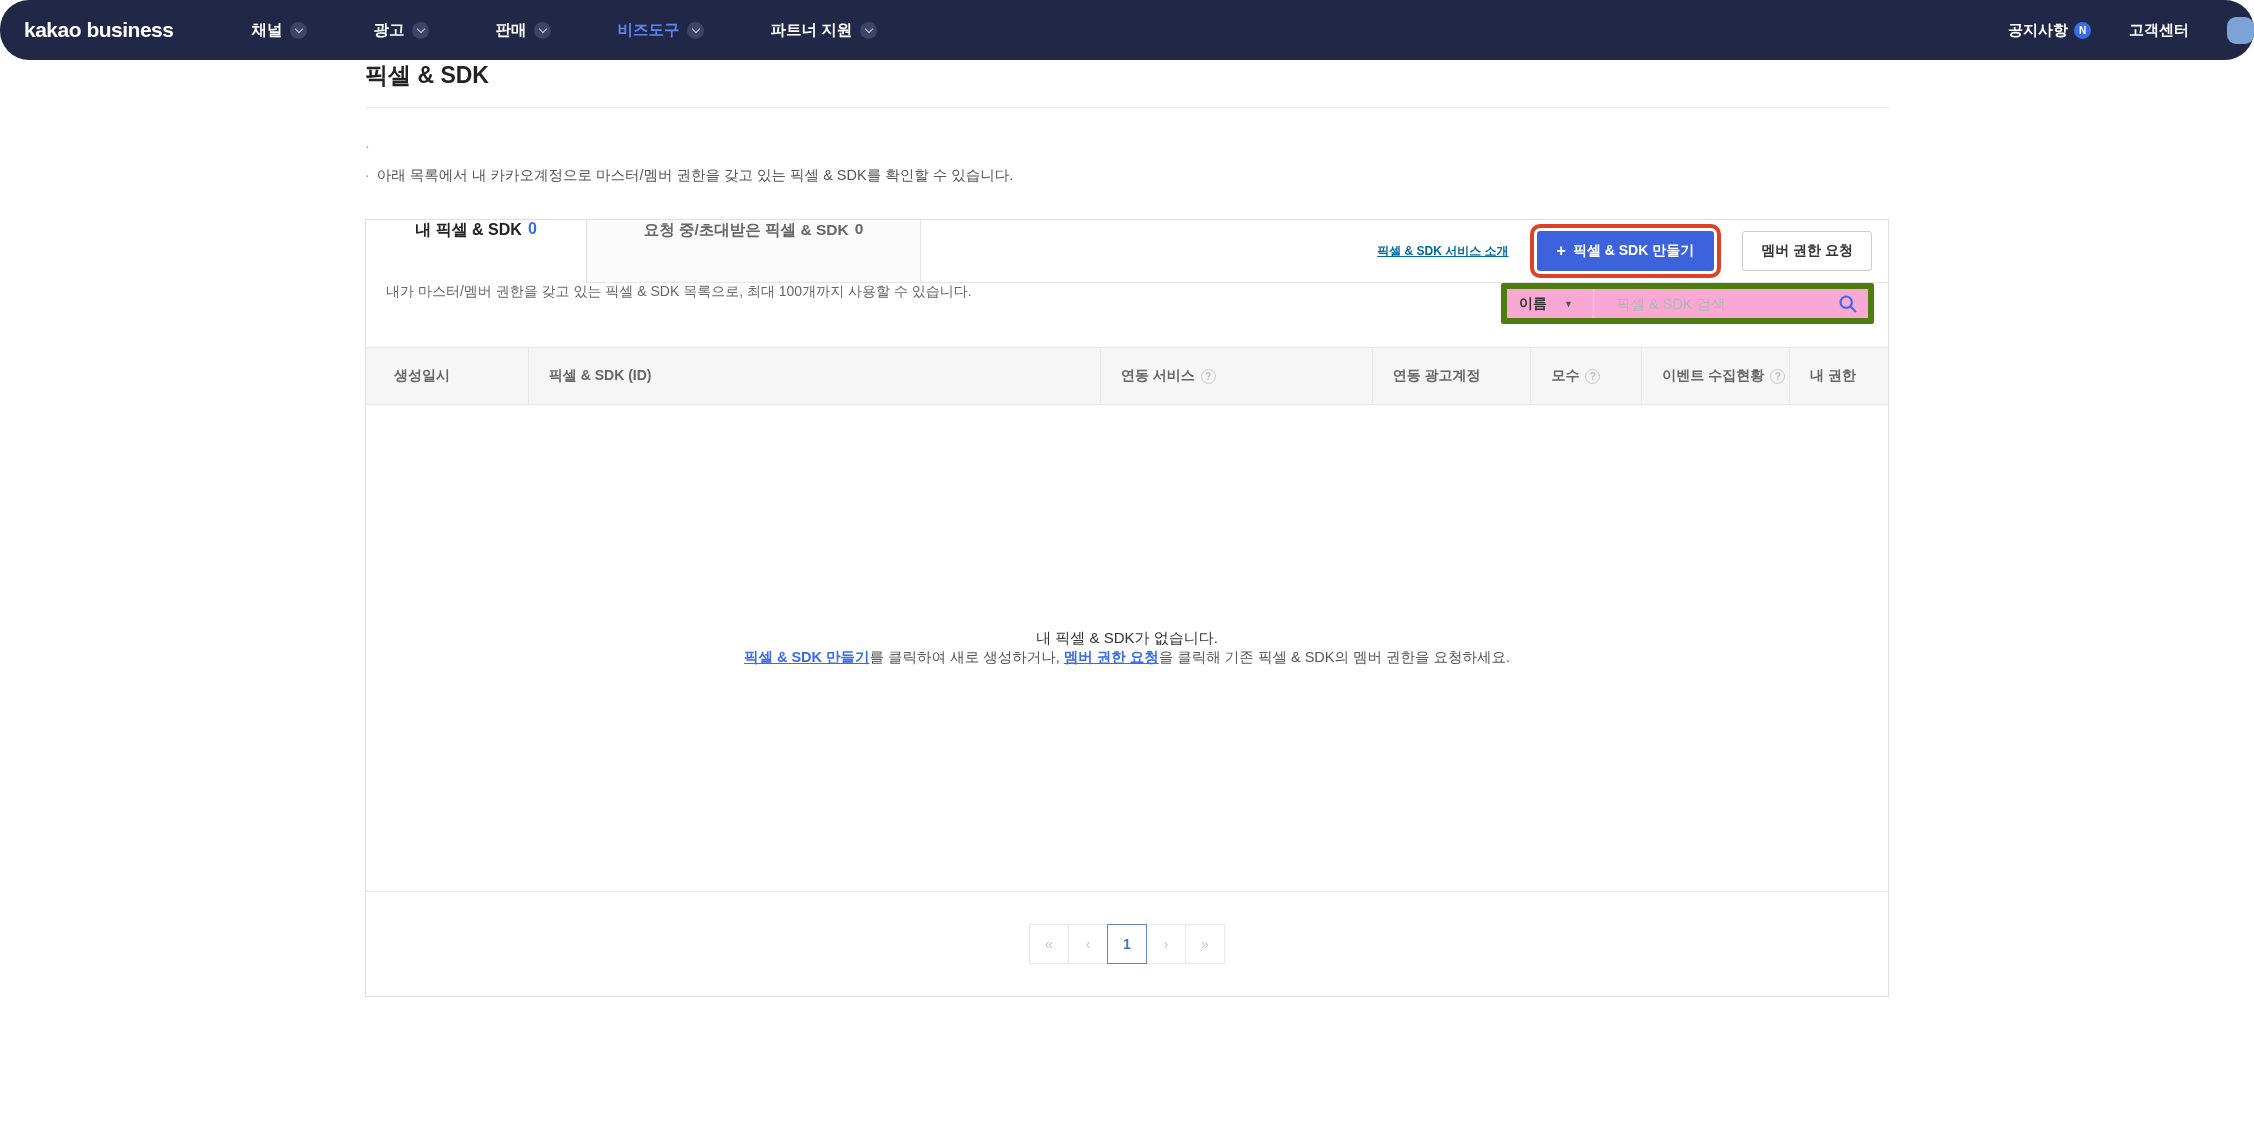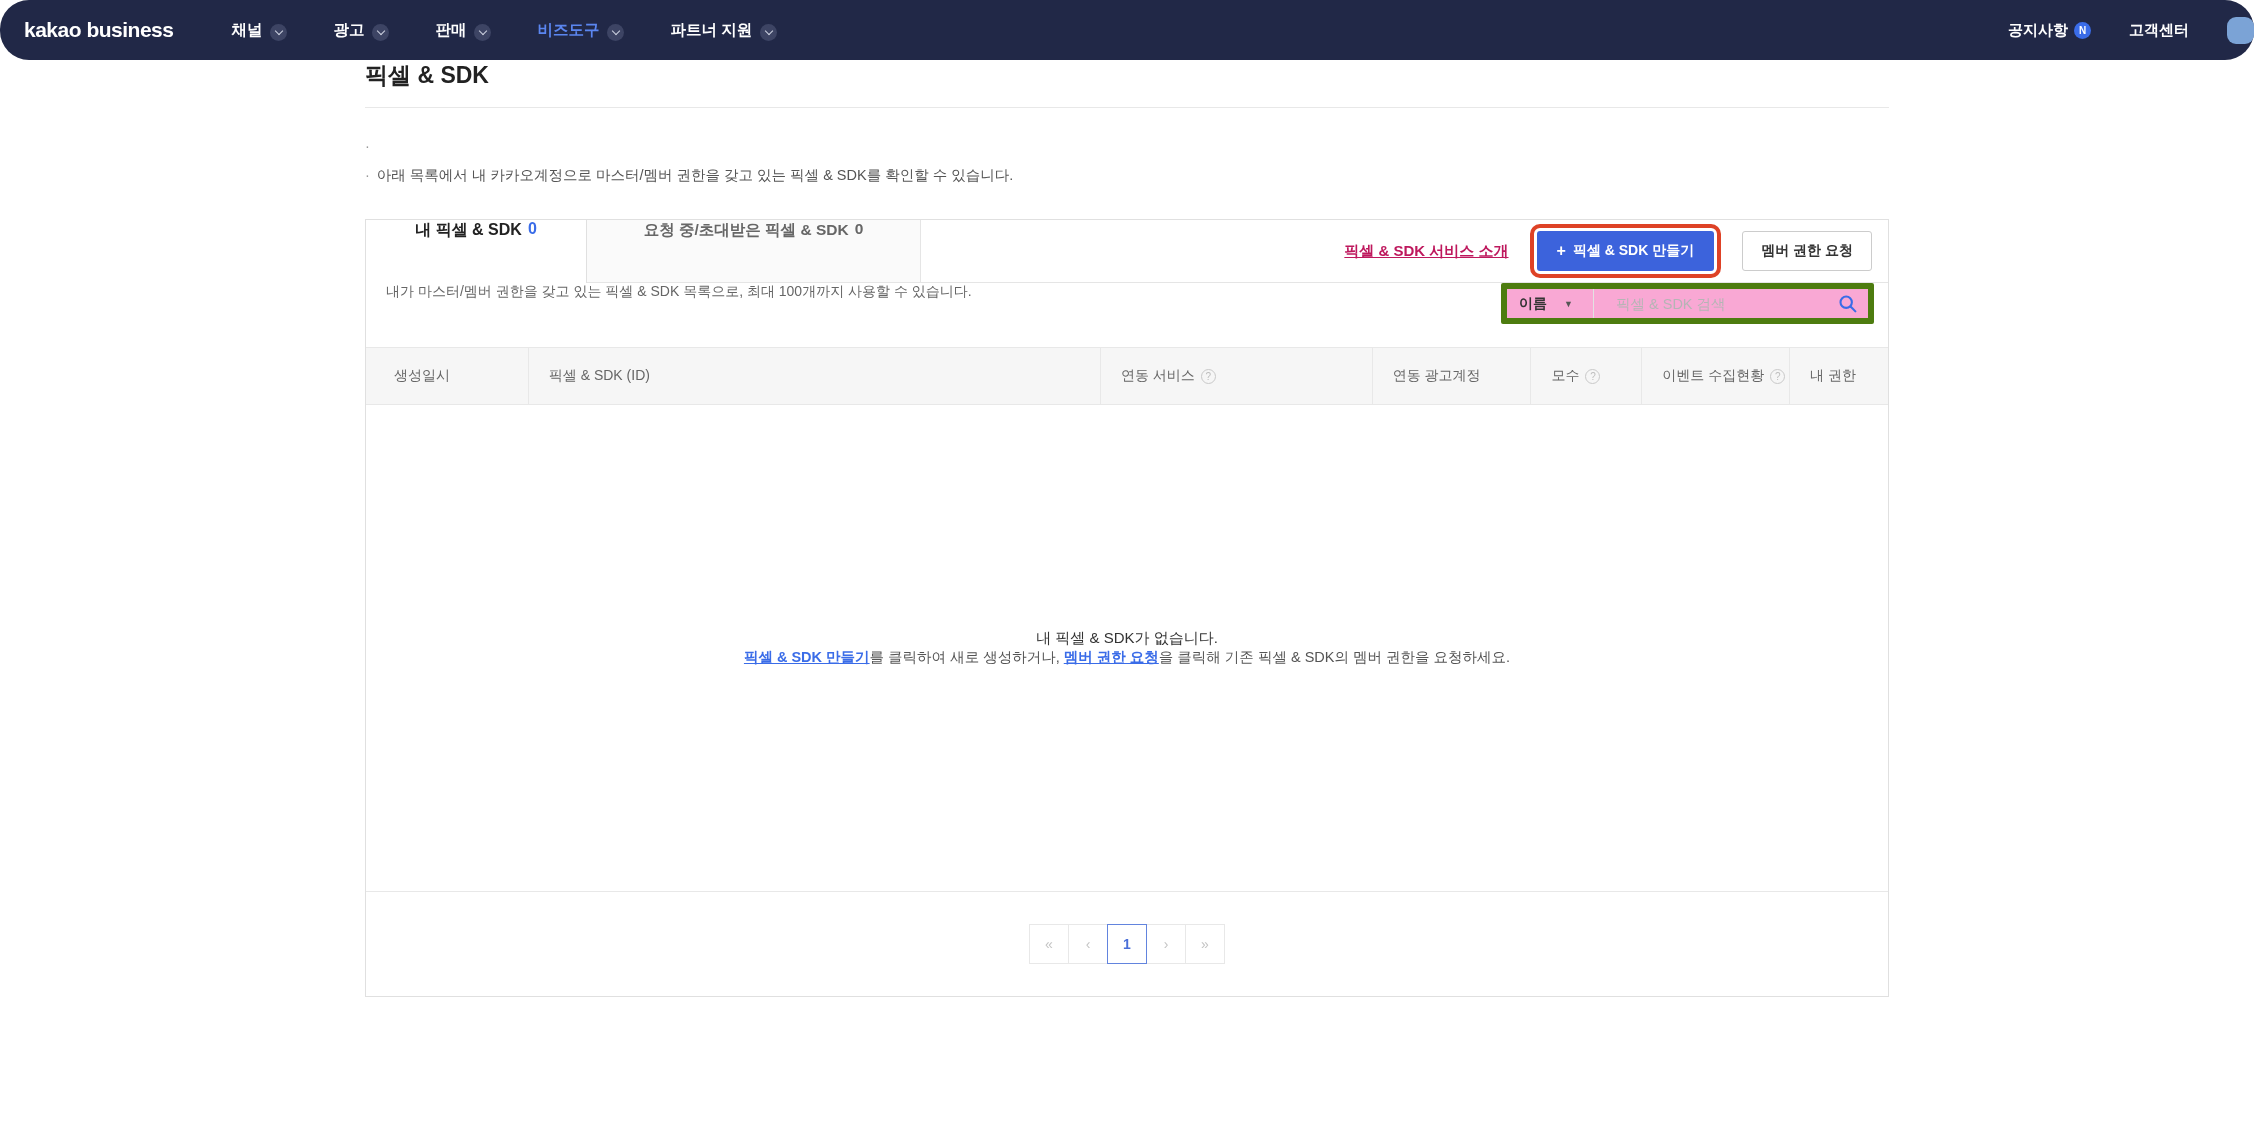--- a/index.html
+++ b/index.html
@@ -4,21 +4,21 @@
 <style>
   * { box-sizing: border-box; margin: 0; padding: 0; }
   html,body { width: 2254px; height: 1122px; background:#fff;
     font-family: "Liberation Sans", sans-serif; }
 
   
   .navbar { height:60px; background:#212847; display:flex; align-items:center;
     padding:0 0 0 24px; color:#fff;border-radius:29px; }
   .logo { font-size:21px; font-weight:800; letter-spacing:-0.5px; white-space:nowrap; }
   .nav-menu { display:flex; align-items:center; margin-left:58px; gap:46px; }
-  .nav-item { display:flex; align-items:flex-end; gap:8px; cursor:pointer; }
+  .nav-item { display:flex; align-items:center; gap:8px; cursor:pointer;margin-left:20px; }
   .nav-item .lbl { font-size:15.5px; font-weight:700; color:#fff; }
   .nav-item.active .lbl { color:#5b86f0; }
   .chev-circle { width:17px; height:17px; border-radius:50%; background:#3d4464;
     display:flex; align-items:center; justify-content:center; }
   .chev-circle::after { content:""; width:5px; height:5px;
     border-right:1.8px solid #cdd2e0; border-bottom:1.8px solid #cdd2e0;
     transform:rotate(45deg); margin-top:-3px; }
   .nav-right { margin-left:auto; display:flex; align-items:center; gap:38px; }
   .nav-right .txt { font-size:15px; font-weight:700; color:#fff; display:flex;
     align-items:center; gap:6px; cursor:pointer; }
@@ -41,21 +41,21 @@
   .tab { display:flex; align-items:flex-start; justify-content:center; gap:6px;
     font-size:16px; cursor:pointer; }
   .tab.active { width:221px; background:#fff; border-right:1px solid #e0e0e0;
     font-weight:700; color:#222; }
   .tab.active .cnt { color:#3a6ce8; font-weight:700; }
   .tab.inactive { width:334px; background:#fafafa; border-right:1px solid #e5e5e5;
     border-bottom:1px solid #e5e5e5; font-weight:700; color:#666; font-size:15.5px; }
   .tab.inactive .cnt { color:#666; }
   .tabbar-rest { flex:1; border-bottom:1px solid #e5e5e5; display:flex;
     align-items:center; justify-content:flex-end; padding-right:16px; gap:22px; }
-  .intro-link { font-size:15px; font-weight:600; color:#be185d; text-decoration:underline;
+  .intro-link { font-size:12px; font-weight:600; color:#0369a1; text-decoration:underline;
     cursor:pointer; }
   .ring-wrap { position:relative; display:inline-block; margin:0 6px; }
   .ring-wrap::before { content:""; position:absolute; inset:-7px;
     border:4px solid #de4226; border-radius:10px; pointer-events:none; }
   .btn-primary { height:40px; padding:0 20px; background:#3c63dc; color:#fff;
     border:none; border-radius:3px; font-size:14px; font-weight:700; cursor:pointer;
     display:inline-flex; align-items:center; gap:7px;
     font-family:"Liberation Sans",sans-serif; }
   .btn-primary .plus { font-size:16px; font-weight:700; }
   .btn-secondary { height:40px; padding:0 18px; background:#fff; color:#333;
@@ -76,21 +76,21 @@
   .search-input { flex:1; border:none; outline:none; padding:0 14px; font-size:14.5px;
     color:#333; font-family:"Liberation Sans",sans-serif; background:transparent; }
   .search-input::placeholder { color:#b5b5b5; }
   .search-btn { border:none; background:none; margin-right:10px; cursor:pointer;
     display:flex; align-items:center; }
 
   
   .thead { height:58px; flex:0 0 auto; background:#f6f6f6; border-top:1px solid #e8e8e8;
     border-bottom:1px solid #e8e8e8; display:flex; }
   .th { display:flex; align-items:center; font-size:14px; color:#666;
-    padding-left:20px; border-right:1px solid #e8e8e8; }
+    padding-left:20px; border-right:1px solid #e8e8e8;font-weight:bold; }
   .th:first-child { padding-left:28px; }
   .th:last-child { border-right:none; }
   .help { width:15px; height:15px; border-radius:50%; border:1px solid #c9c9c9;
     color:#bdbdbd; font-size:10px; display:inline-flex; align-items:center;
     justify-content:center; margin-left:6px; cursor:pointer; }
 
   .tbody { flex:1; display:flex; flex-direction:column; align-items:center;
     justify-content:center; border-bottom:1px solid #e8e8e8; }
   .empty-line1 { font-size:15px; color:#333; }
   .empty-line2 { font-size:14.5px; color:#555; }

